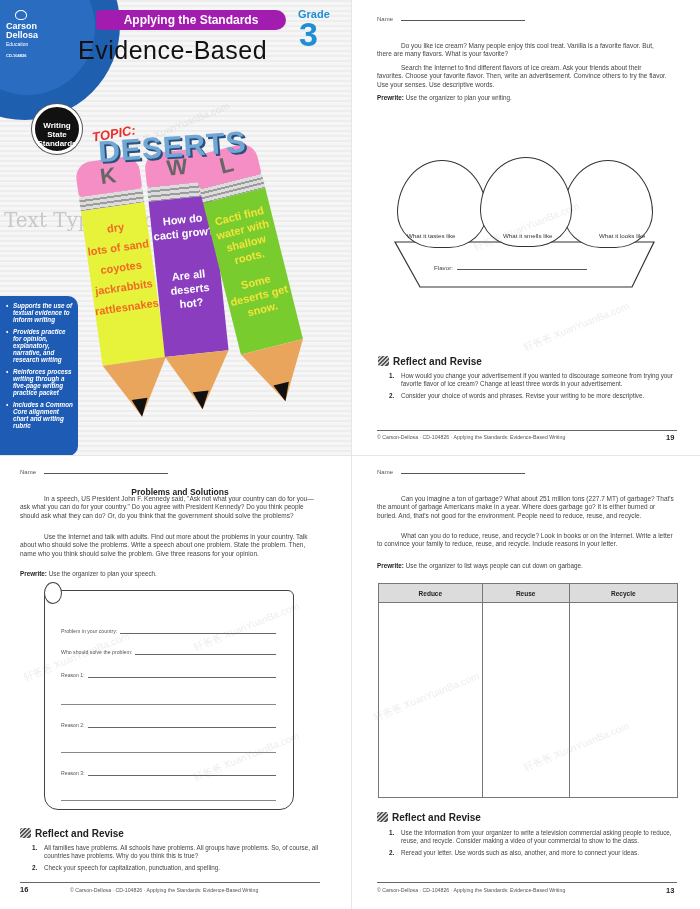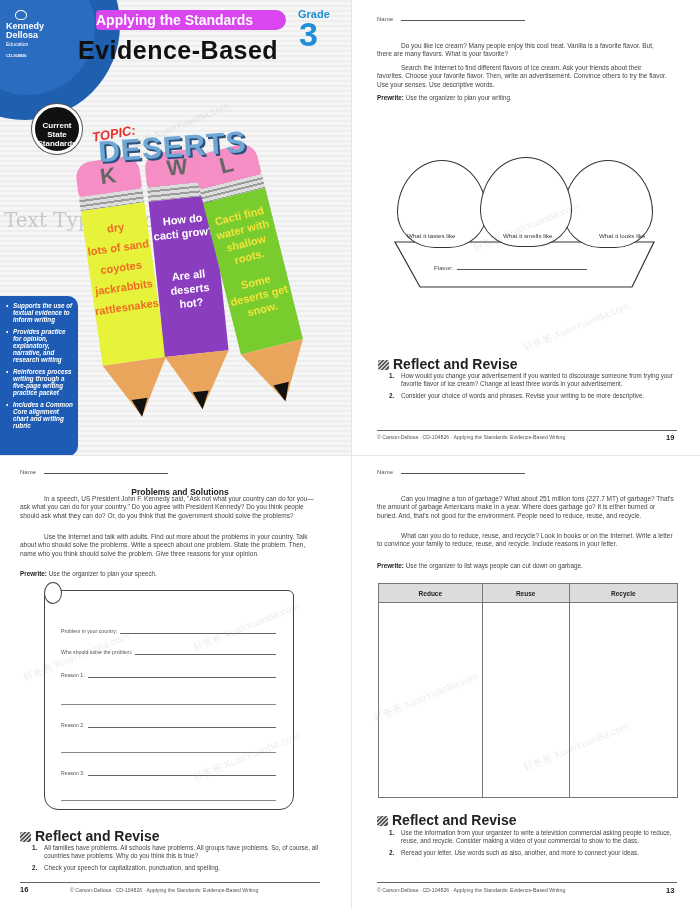--- a/index.html
+++ b/index.html
@@ -15,24 +15,24 @@
   
   .newsprint { position: absolute; inset: 0; background:
       repeating-linear-gradient(180deg, #ececec 0 2px, #f7f7f7 2px 5px); opacity: .8; }
   .newsprint-words { position: absolute; color: #c8c8c8; font-size: 20px; font-family: "DejaVu Serif", serif; }
   .corner-blue { position: absolute; left: -70px; top: -70px; width: 190px; height: 190px; background: #1f5fb0; border-radius: 50%; }
   .corner-blue2 { position: absolute; left: -40px; top: -40px; width: 135px; height: 135px; background: #2a6cc0; border-radius: 50%; }
   .logo { position: absolute; left: 6px; top: 22px; color: #fff; font-weight: bold; font-size: 9px; line-height: 9px; }
   .logo .edu { font-weight: normal; font-size: 5px; display: block; }
   .logo .code { font-size: 4px; display: block; margin-top: 2px; }
   .apple { position: absolute; left: 15px; top: 10px; width: 12px; height: 10px; border: 1.5px solid #fff; border-radius: 50% 50% 45% 45%; }
-  .stand-banner { position: absolute; left: 96px; top: 10px; width: 190px; height: 20px; background: #d946ef; border-radius: 4px 10px 10px 4px; color: #fff; font-weight: bold; font-size: 14px; text-align: left; line-height: 20px; }
+  .stand-banner { position: absolute; left: 96px; top: 10px; width: 190px; height: 20px; background: #a21caf; border-radius: 4px 10px 10px 4px; color: #fff; font-weight: bold; font-size: 12px; text-align: center; line-height: 20px; }
   .grade-label { position: absolute; left: 298px; top: 8px; color: #1e8fd5; font-weight: bold; font-size: 11px; }
   .grade-num { position: absolute; left: 299px; top: 17px; color: #1e8fd5; font-weight: bold; font-size: 34px; line-height: 34px; }
-  .title1 { position: absolute; left: 78px; top: 36px; font-weight: bold; font-size: 25px; color: #111; letter-spacing: 0.5px; }
+  .title1 { position: absolute; left: 78px; top: 36px; font-weight: normal; font-size: 25px; color: #111; letter-spacing: 0.5px; }
   .title2 { position: absolute; left: 108px; top: 60px; font-weight: 900; font-size: 44px; color: #0b0b0b; letter-spacing: 1px; }
   .seal { position: absolute; left: 32px; top: 104px; width: 50px; height: 50px; border-radius: 50%; background: #111; border: 3px solid #fff; box-shadow: 0 0 0 1px #555; color: #fff; font-weight: bold; font-size: 8px; line-height: 9px; text-align: center; padding-top: 14px; }
   .topic { position: absolute; left: 92px; top: 126px; color: #e8302b; font-weight: 900; font-size: 13px; font-style: italic; transform: rotate(-10deg); }
   .deserts { position: absolute; left: 98px; top: 130px; color: #6fa7d6; font-weight: 900; font-size: 30px; letter-spacing: 1px; text-shadow: 2px 2px 0 #2c4f7a; transform: rotate(-4deg); }
 
   .pencil { position: absolute; width: 64px; }
   .pencil .eraser { height: 34px; background: #f58ec5; border-radius: 16px 16px 4px 4px; text-align: center; color: #666; font-weight: 900; font-size: 22px; line-height: 34px; }
   .pencil .ferrule { height: 14px; background: repeating-linear-gradient(180deg, #dcdcdc 0 3px, #9c9c9c 3px 5px); }
   .pencil .body { height: 156px; text-align: center; font-weight: bold; font-size: 11px; line-height: 14px; padding-top: 14px; }
   .pencil .wood { width: 0; height: 0; border-left: 32px solid transparent; border-right: 32px solid transparent; border-top: 56px solid #e9a55c; position: relative; }
@@ -51,21 +51,21 @@
   .features li { list-style: none; position: relative; padding-left: 7px; margin-bottom: 5px; }
   .features li::before { content: "•"; position: absolute; left: 0; top: 0; }
 
   
   .name-row { position: absolute; font-size: 6px; color: #555; }
   .name-row .line { display: inline-block; width: 124px; border-bottom: 0.8px solid #555; margin-left: 8px; vertical-align: baseline; }
   .ws-title { position: absolute; width: 100%; text-align: center; font-weight: bold; font-size: 8.5px; color: #222; }
   .para { position: absolute; font-size: 6.5px; line-height: 8.3px; color: #444; text-indent: 24px; }
   .prewrite { position: absolute; font-size: 6.3px; color: #444; }
   .prewrite b { color: #222; }
-  .reflect-head { position: absolute; font-weight: bold; font-size: 14px; color: #222; }
+  .reflect-head { position: absolute; font-weight: bold; font-size: 10px; color: #222; }
   .reflect-icon { display: inline-block; width: 11px; height: 10px; margin-right: 4px; vertical-align: -1px; background: repeating-linear-gradient(135deg, #555 0 1.5px, #ccc 1.5px 3px); border-radius: 2px; }
   .reflect-list { position: absolute; font-size: 6.3px; line-height: 8.2px; color: #444; }
   .reflect-list li { list-style: none; position: relative; padding-left: 12px; margin-bottom: 4px; }
   .reflect-list li .num { position: absolute; left: 0; top: 0; font-weight: bold; color: #222; }
   .footer-rule { position: absolute; height: 0; border-top: 1px solid #666; }
   .footer { position: absolute; font-size: 5.2px; color: #555; white-space: nowrap; }
   .page-num { position: absolute; font-weight: bold; font-size: 7.5px; color: #222; }
   .scoop { position: absolute; border: 1.2px solid #333; background: #fff; border-radius: 50% 50% 42% 42% / 60% 60% 40% 40%; }
   .scoop-label { position: absolute; font-size: 6.2px; color: #333; white-space: nowrap; }
   .flavor-row { position: absolute; font-size: 6.2px; color: #444; }
@@ -89,33 +89,33 @@
 <body>
 
 <div class="quad" id="q-cover">
   <div class="newsprint"></div>
   <div class="newsprint-words" style="left:4px;top:208px;">Text Types and Purposes</div>
 
   <div class="corner-blue"></div>
   <div class="corner-blue2"></div>
   <div class="apple"></div>
   <div class="logo">
-    <span>Kennedy</span><br>
+    <span>Carson</span><br>
     <span>Dellosa</span>
     <span class="edu">Education</span>
     <span class="code">CD-104826</span>
   </div>
 
   <div class="stand-banner">Applying the Standards</div>
   <div class="grade-label">Grade</div>
   <div class="grade-num">3</div>
   <div class="title1">Evidence-Based</div>
 
   <div class="seal">
-    <span>Current State Standards</span>
+    <span>Writing State Standards</span>
   </div>
 
   <div class="pencil" id="pencil-k">
     <div class="eraser">K</div>
     <div class="ferrule"></div>
     <div class="body">
       <p>dry</p>
       <p>lots of sand</p>
       <p>coyotes</p>
       <p>jackrabbits</p>

